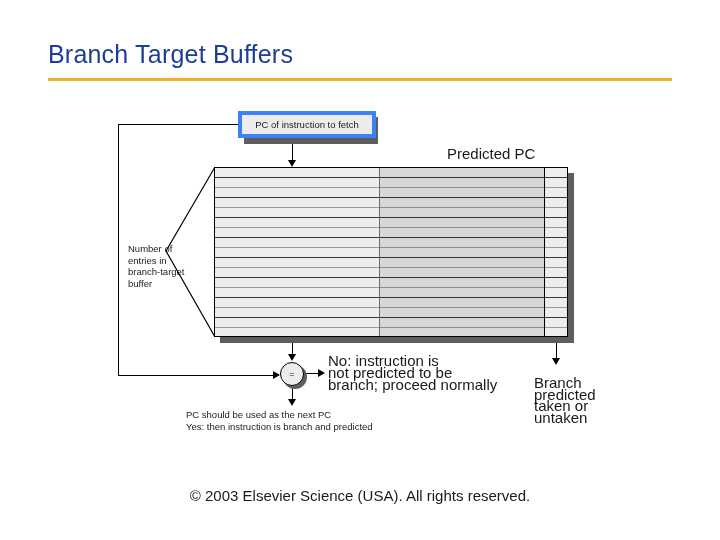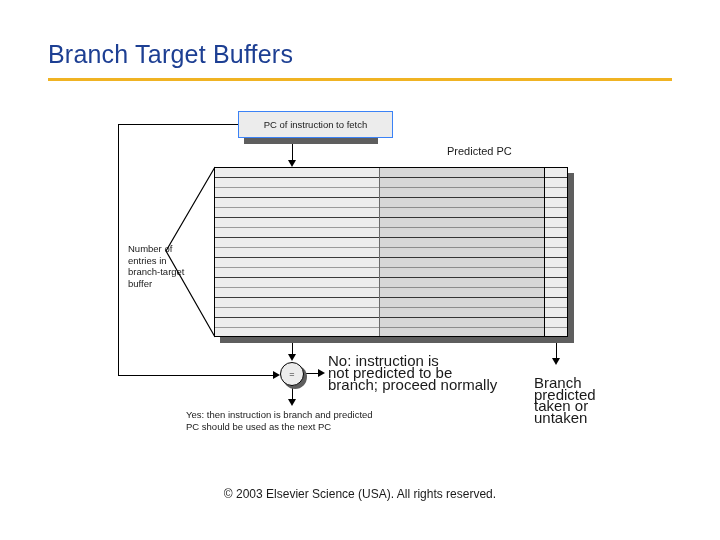--- a/index.html
+++ b/index.html
@@ -43,24 +43,24 @@
     top: 0;
     width: 720px;
     height: 540px;
   }
 
   
   #pc-box {
     position: absolute;
     left: 238px;
     top: 111px;
-    width: 155px;
+    width: 138px;
     height: 27px;
     background: #ececec;
-    border: 1px solid #3b82f6;
+    border: 4px solid #3b82f6;
     box-sizing: border-box;
     display: flex;
     align-items: center;
     justify-content: center;
     font-size: 9.5px;
     color: #1a1a1a;
     z-index: 4;
   }
   #pc-box-shadow {
     position: absolute;
@@ -110,21 +110,21 @@
     color: #1a1a1a;
     white-space: nowrap;
     margin-top: 35px;
   }
 
   
   #predicted-pc-label {
     position: absolute;
     left: 447px;
     top: 145px;
-    font-size: 11px;
+    font-size: 15px;
     color: #1a1a1a;
     white-space: nowrap;
   }
 
   
   #buffer-shadow {
     position: absolute;
     left: 220px;
     top: 173px;
     width: 354px;
@@ -264,21 +264,21 @@
     color: #1a1a1a;
   }
 
   
   #copyright {
     position: absolute;
     left: 0;
     top: 487px;
     width: 720px;
     text-align: center;
-    font-size: 12px;
+    font-size: 15px;
     color: #1a1a1a;
   }
 </style>
 </head>
 <body>
 
 <div id="slide-title">Branch Target Buffers</div>
 <div id="title-rule"></div>
 
 <div id="figure">
@@ -335,22 +335,22 @@
   <div class="vline" id="cmp-out-down-line"></div>
   <div class="arrow-down" id="cmp-out-down-arrow"></div>
 
   <div id="no-text">
     <div>No:  instruction is</div>
     <div>not predicted to be</div>
     <div>branch; proceed normally</div>
   </div>
 
   <div id="yes-text">
+    <div>PC should be used as the next PC</div>
     <div>Yes:  then instruction is branch and predicted</div>
-    <div>PC should be used as the next PC</div>
   </div>
 
   <div class="vline" id="bp-line"></div>
   <div class="arrow-down" id="bp-arrow"></div>
   <div id="bp-text">Branch predicted taken or untaken</div>
 
 </div>
 
 <div id="copyright">© 2003 Elsevier Science (USA). All rights reserved.</div>
 

